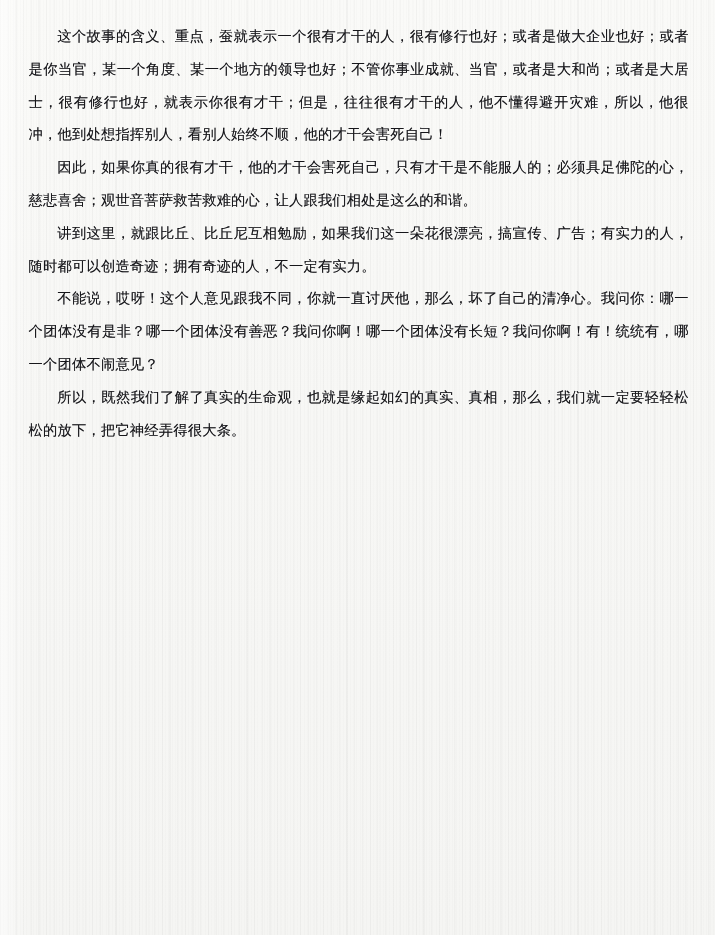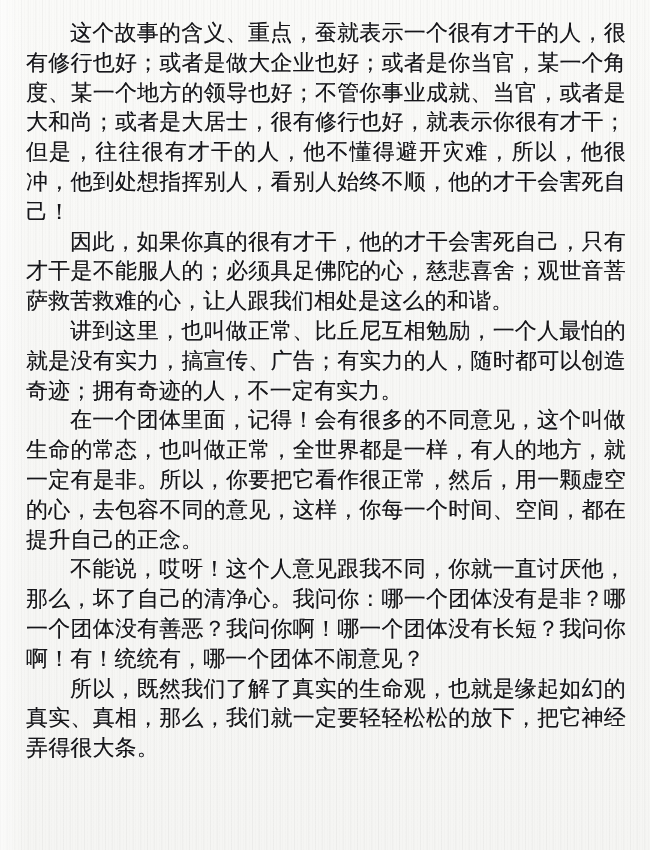--- a/index.html
+++ b/index.html
@@ -64,21 +64,21 @@
     left: 26px;
     top: 18px;
     width: 600px;
     box-sizing: border-box;
   }
 
   p.para {
     margin: 0;
     padding: 0;
     text-indent: 2em;
-    font-size: 22px;
+    font-size: 13px;
     line-height: 29.8px;
     color: #16161a;
     text-align: justify;
     text-justify: inter-character;
     letter-spacing: 0.15px;
     word-break: break-all;
     
     text-shadow: 0 0 0.45px rgba(40,40,45,0.55);
     -webkit-font-smoothing: antialiased;
   }
@@ -89,19 +89,18 @@
   }
 </style>
 </head>
 <body>
 
 <div class="page">
   <div class="text-column">
 
     <p class="para">这个故事的含义、重点，蚕就表示一个很有才干的人，很有修行也好；或者是做大企业也好；或者是你当官，某一个角度、某一个地方的领导也好；不管你事业成就、当官，或者是大和尚；或者是大居士，很有修行也好，就表示你很有才干；但是，往往很有才干的人，他不懂得避开灾难，所以，他很冲，他到处想指挥别人，看别人始终不顺，他的才干会害死自己！</p>
     <p class="para">因此，如果你真的很有才干，他的才干会害死自己，只有才干是不能服人的；必须具足佛陀的心，慈悲喜舍；观世音菩萨救苦救难的心，让人跟我们相处是这么的和谐。</p>
-    <p class="para">讲到这里，也叫做正常、比丘尼互相勉励，一个人最怕的就是没有实力，搞宣传、广告；有实力的人，随时都可以创造奇迹；拥有奇迹的人，不一定有实力。</p>
-    <p class="para">在一个团体里面，记得！会有很多的不同意见，这个叫做生命的常态，也叫做正常，全世界都是一样，有人的地方，就一定有是非。所以，你要把它看作很正常，然后，用一颗虚空的心，去包容不同的意见，这样，你每一个时间、空间，都在提升自己的正念。</p>
+    <p class="para">讲到这里，就跟比丘、比丘尼互相勉励，如果我们这一朵花很漂亮，搞宣传、广告；有实力的人，随时都可以创造奇迹；拥有奇迹的人，不一定有实力。</p>
     <p class="para">不能说，哎呀！这个人意见跟我不同，你就一直讨厌他，那么，坏了自己的清净心。我问你：哪一个团体没有是非？哪一个团体没有善恶？我问你啊！哪一个团体没有长短？我问你啊！有！统统有，哪一个团体不闹意见？</p>
     <p class="para">所以，既然我们了解了真实的生命观，也就是缘起如幻的真实、真相，那么，我们就一定要轻轻松松的放下，把它神经弄得很大条。</p>
 
   </div>
 </div>
 
 </body></html>

